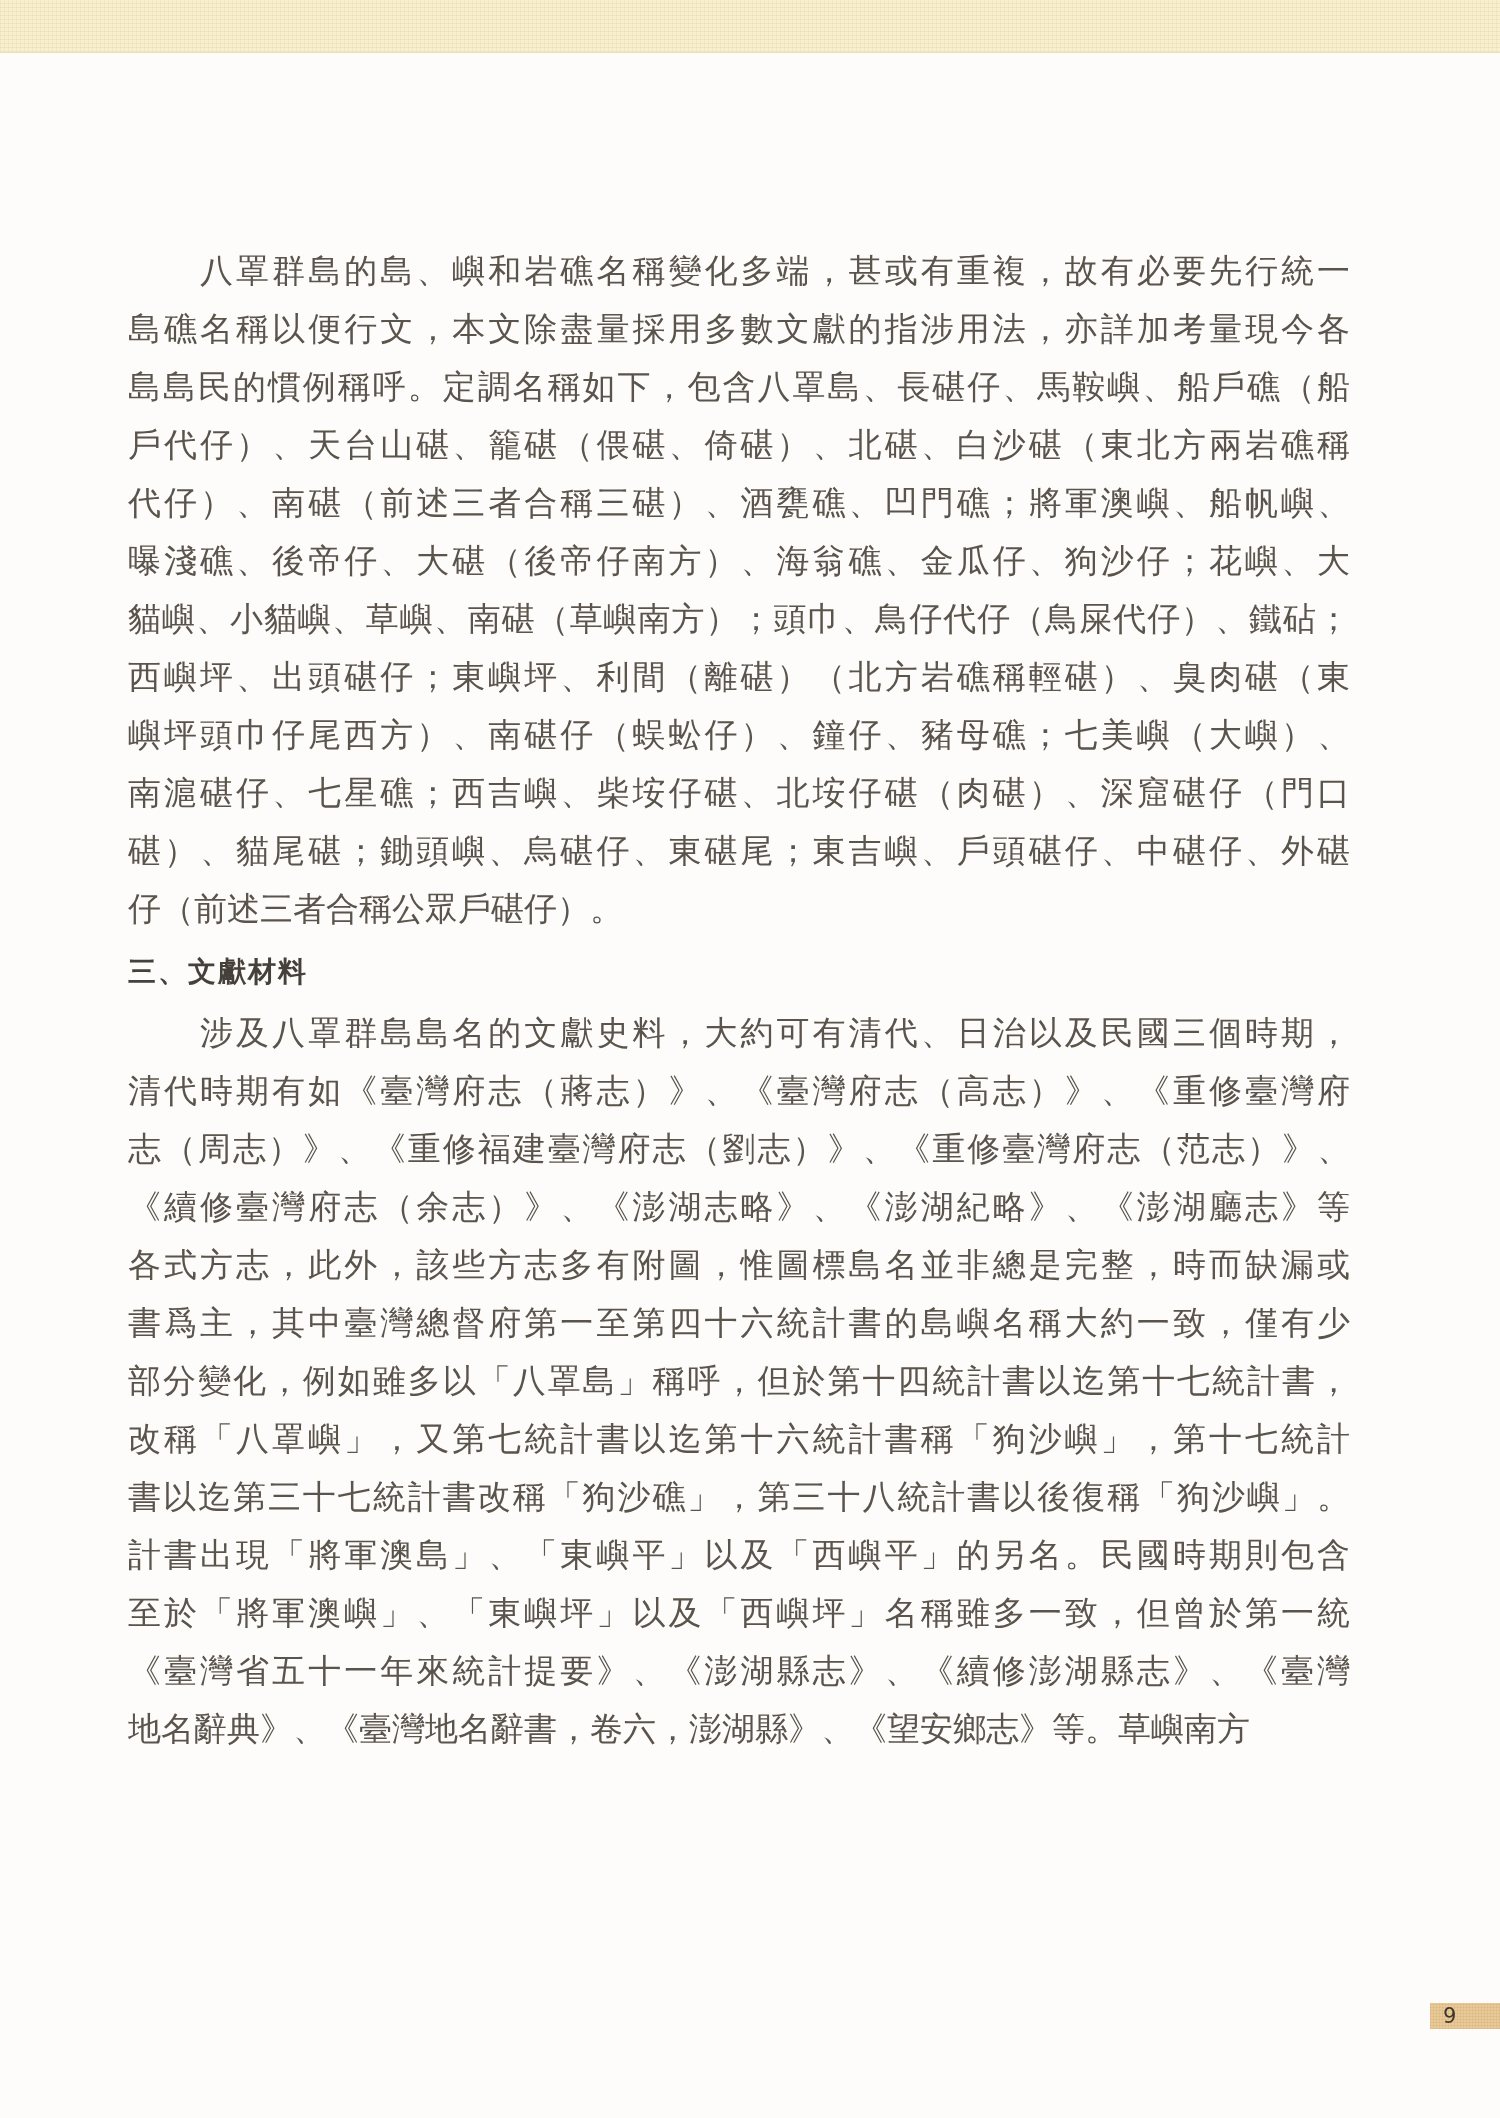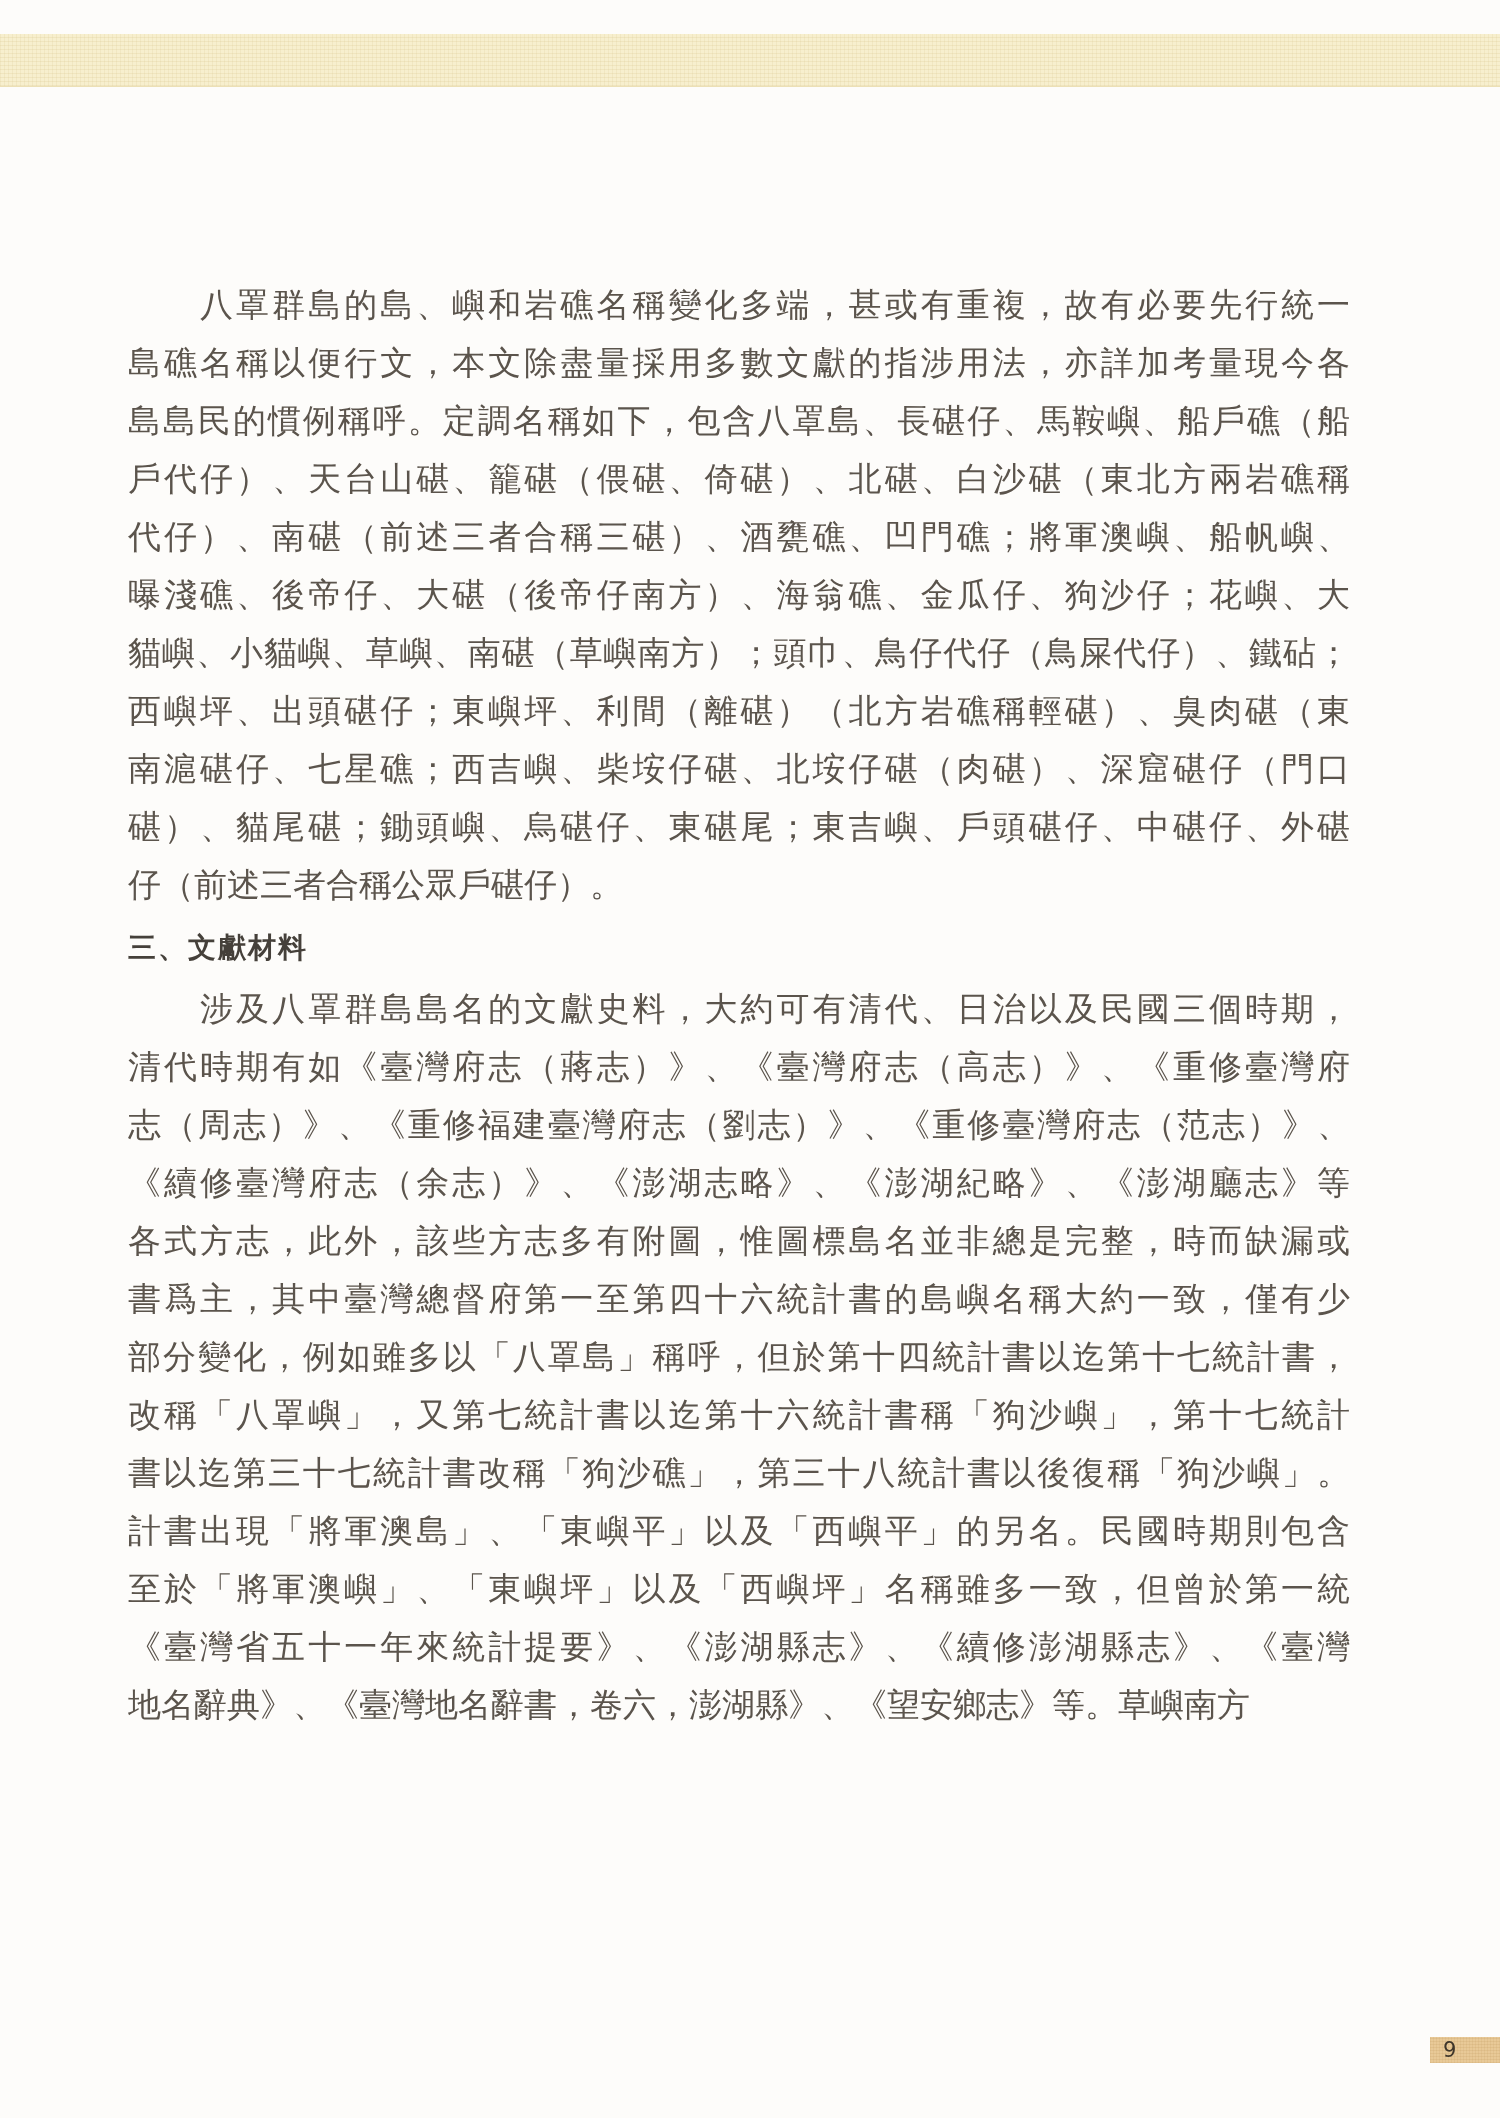--- a/index.html
+++ b/index.html
@@ -9,21 +9,20 @@
     height: 2118px;
     background: #fdfcfa;
     overflow: hidden;
     font-family: "DejaVu Serif", "Liberation Serif", serif;
   }
   .page {
     position: relative;
     width: 1500px;
     height: 1502px;
     background: #fdfcfa;
-    margin-top: 34px;
   }
   .top-band {
     position: absolute;
     left: 0; top: 0;
     width: 1500px; height: 52px;
     background-color: var(--top-band, #f7efce);
     background-image:
       repeating-linear-gradient(0deg, rgba(206,184,122,0.18) 0 1px, transparent 1px 4px),
       repeating-linear-gradient(90deg, rgba(206,184,122,0.14) 0 1px, transparent 1px 4px);
     border-bottom: 1px solid #ece0b6;
@@ -88,20 +87,21 @@
 
     <section>
         <div class="text-line">　　八罩群島的島、嶼和岩礁名稱變化多端，甚或有重複，故有必要先行統一</div>
         <div class="text-line">島礁名稱以便行文，本文除盡量採用多數文獻的指涉用法，亦詳加考量現今各</div>
         <div class="text-line">島島民的慣例稱呼。定調名稱如下，包含八罩島、長碪仔、馬鞍嶼、船戶礁（船</div>
         <div class="text-line">戶代仔）、天台山碪、籠碪（偎碪、倚碪）、北碪、白沙碪（東北方兩岩礁稱</div>
         <div class="text-line">代仔）、南碪（前述三者合稱三碪）、酒甕礁、凹門礁；將軍澳嶼、船帆嶼、</div>
         <div class="text-line">曝淺礁、後帝仔、大碪（後帝仔南方）、海翁礁、金瓜仔、狗沙仔；花嶼、大</div>
         <div class="text-line">貓嶼、小貓嶼、草嶼、南碪（草嶼南方）；頭巾、鳥仔代仔（鳥屎代仔）、鐵砧；</div>
         <div class="text-line">西嶼坪、出頭碪仔；東嶼坪、利間（離碪）（北方岩礁稱輕碪）、臭肉碪（東</div>
+        <div class="text-line">嶼坪頭巾仔尾西方）、南碪仔（蜈蚣仔）、鐘仔、豬母礁；七美嶼（大嶼）、</div>
         <div class="text-line">南滬碪仔、七星礁；西吉嶼、柴垵仔碪、北垵仔碪（肉碪）、深窟碪仔（門口</div>
         <div class="text-line">碪）、貓尾碪；鋤頭嶼、烏碪仔、東碪尾；東吉嶼、戶頭碪仔、中碪仔、外碪</div>
         <div class="text-line last">仔（前述三者合稱公眾戶碪仔）。</div>
       </section>
 
     <h2 class="section-heading">三、文獻材料</h2>
 
     <section>
         <div class="text-line">　　涉及八罩群島島名的文獻史料，大約可有清代、日治以及民國三個時期，</div>
         <div class="text-line">清代時期有如《臺灣府志（蔣志）》、《臺灣府志（高志）》、《重修臺灣府</div>

